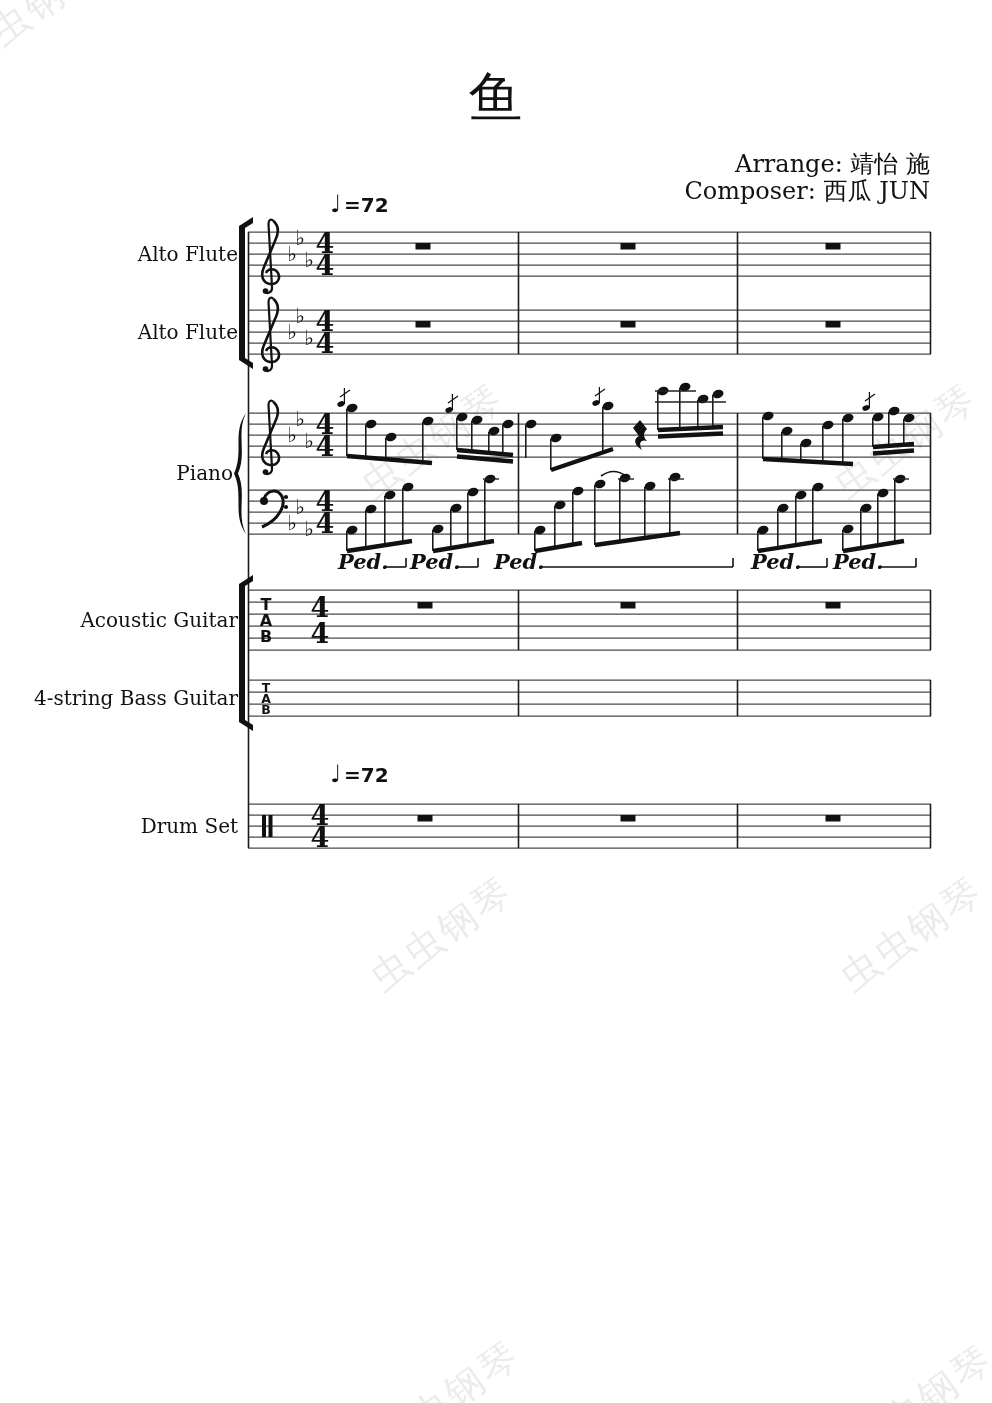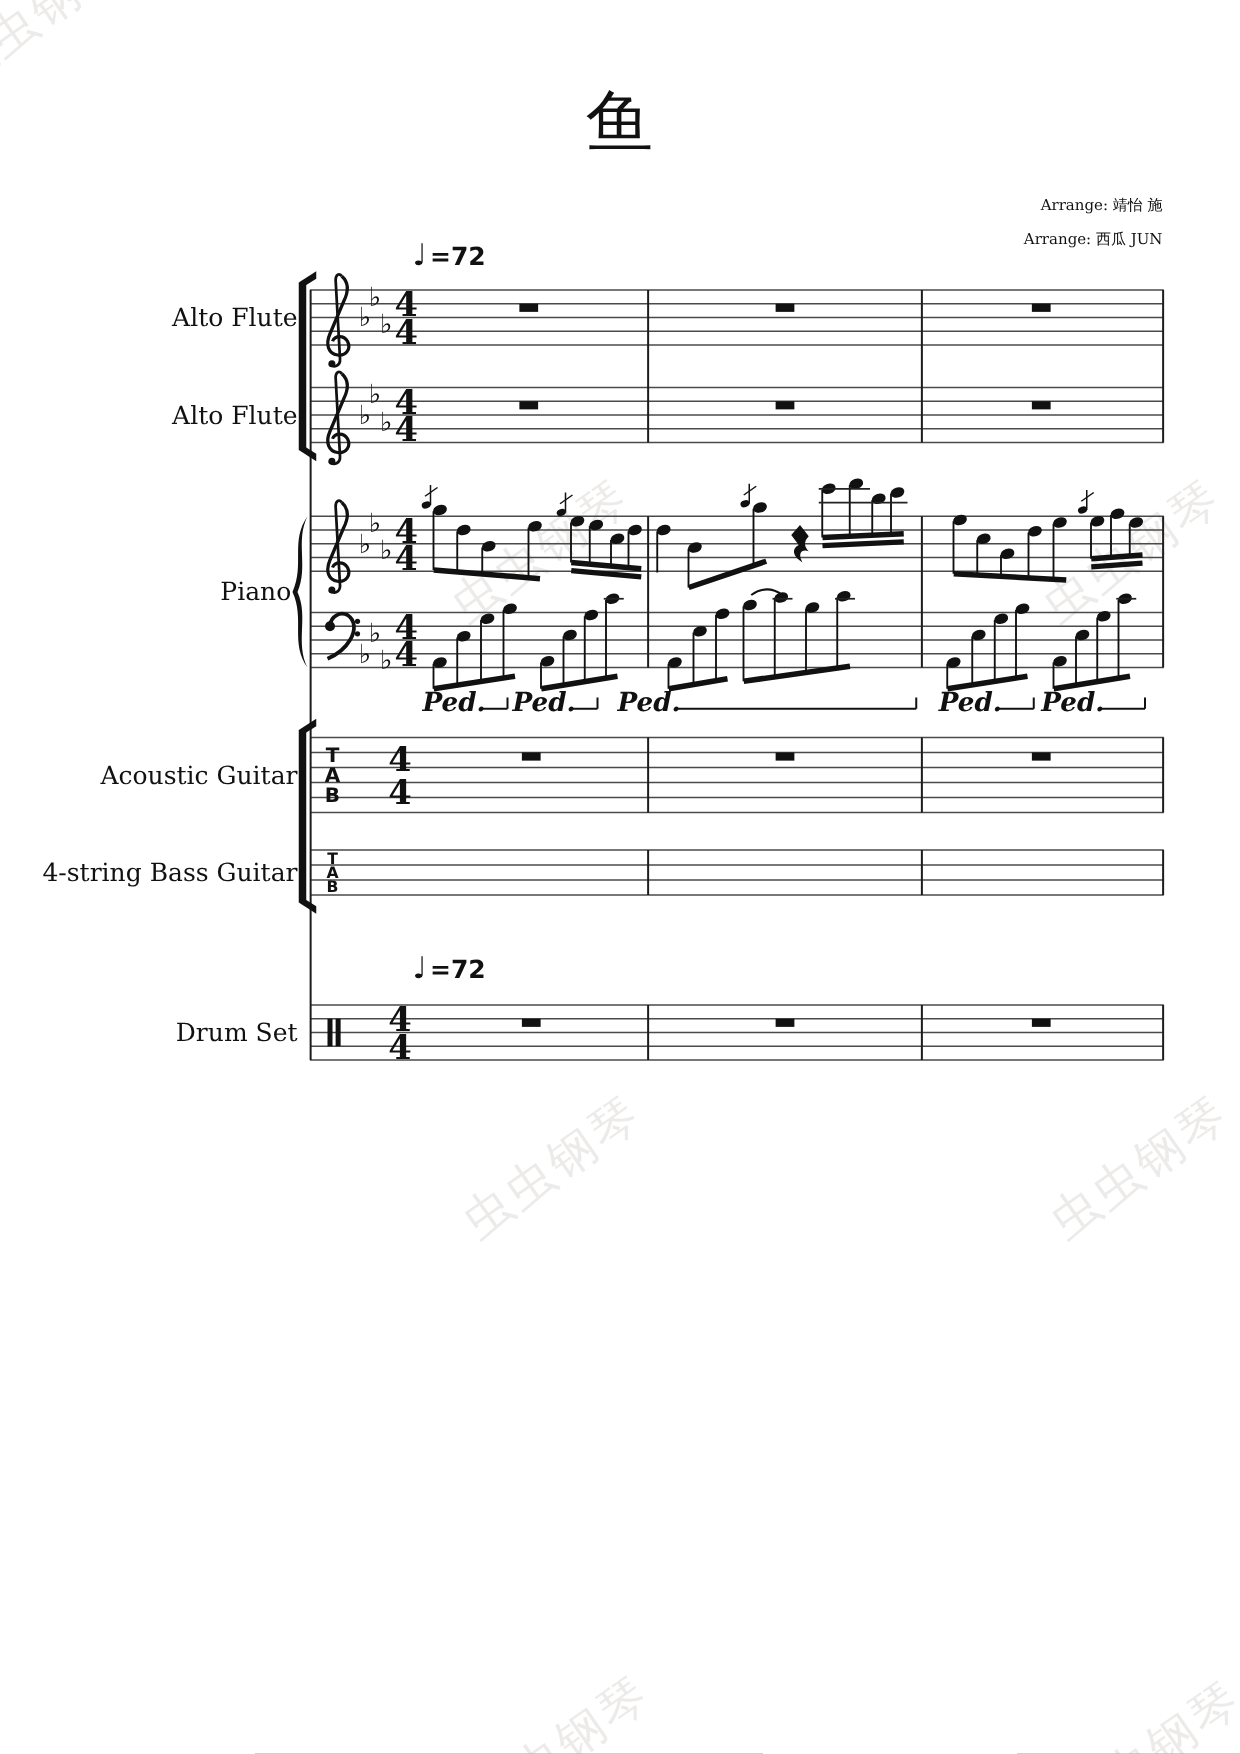--- a/index.html
+++ b/index.html
@@ -7,37 +7,37 @@
     position:relative;width:992px;height:1403px;margin:0 auto;
     background:#ffffff;overflow:hidden;
     font-family:"DejaVu Serif","Liberation Serif",serif;color:#111;
   }
   .title{
     position:absolute;top:62px;left:0;width:100%;text-align:center;
     font-size:54px;font-weight:400;letter-spacing:1px;
   }
   .credits{
     position:absolute;top:151px;right:62px;text-align:right;
-    font-size:12px;line-height:27px;
+    font-size:24px;line-height:27px;
   }
   .wm{
     position:absolute;font-size:38px;letter-spacing:3px;white-space:nowrap;
     color:rgba(140,128,116,0.16);transform:translate(-50%,-50%) rotate(-35deg);
     z-index:0;pointer-events:none;font-family:"DejaVu Sans","Liberation Sans",sans-serif;
   }
   svg.score{position:absolute;left:0;top:0;z-index:1;}
 </style>
 </head>
 <body>
 
 <div class="page">
   <div class="title">鱼</div>
   <div class="credits">
     <div>Arrange: 靖怡 施</div>
-    <div>Arrange: 西瓜 JUN</div>
+    <div>Composer: 西瓜 JUN</div>
   </div>
   <div id="wm-layer">
       <div class="wm" style="left: 433px; top: 441px;">虫虫钢琴</div>
       <div class="wm" style="left: 906px; top: 441px;">虫虫钢琴</div>
       <div class="wm" style="left: 442px; top: 934px;">虫虫钢琴</div>
       <div class="wm" style="left: 912px; top: 934px;">虫虫钢琴</div>
       <div class="wm" style="left: 449px; top: 1398px;">虫虫钢琴</div>
       <div class="wm" style="left: 922px; top: 1402px;">虫虫钢琴</div>
       <div class="wm" style="left: 28px; top: 12px;">虫虫钢琴</div>
     </div>

